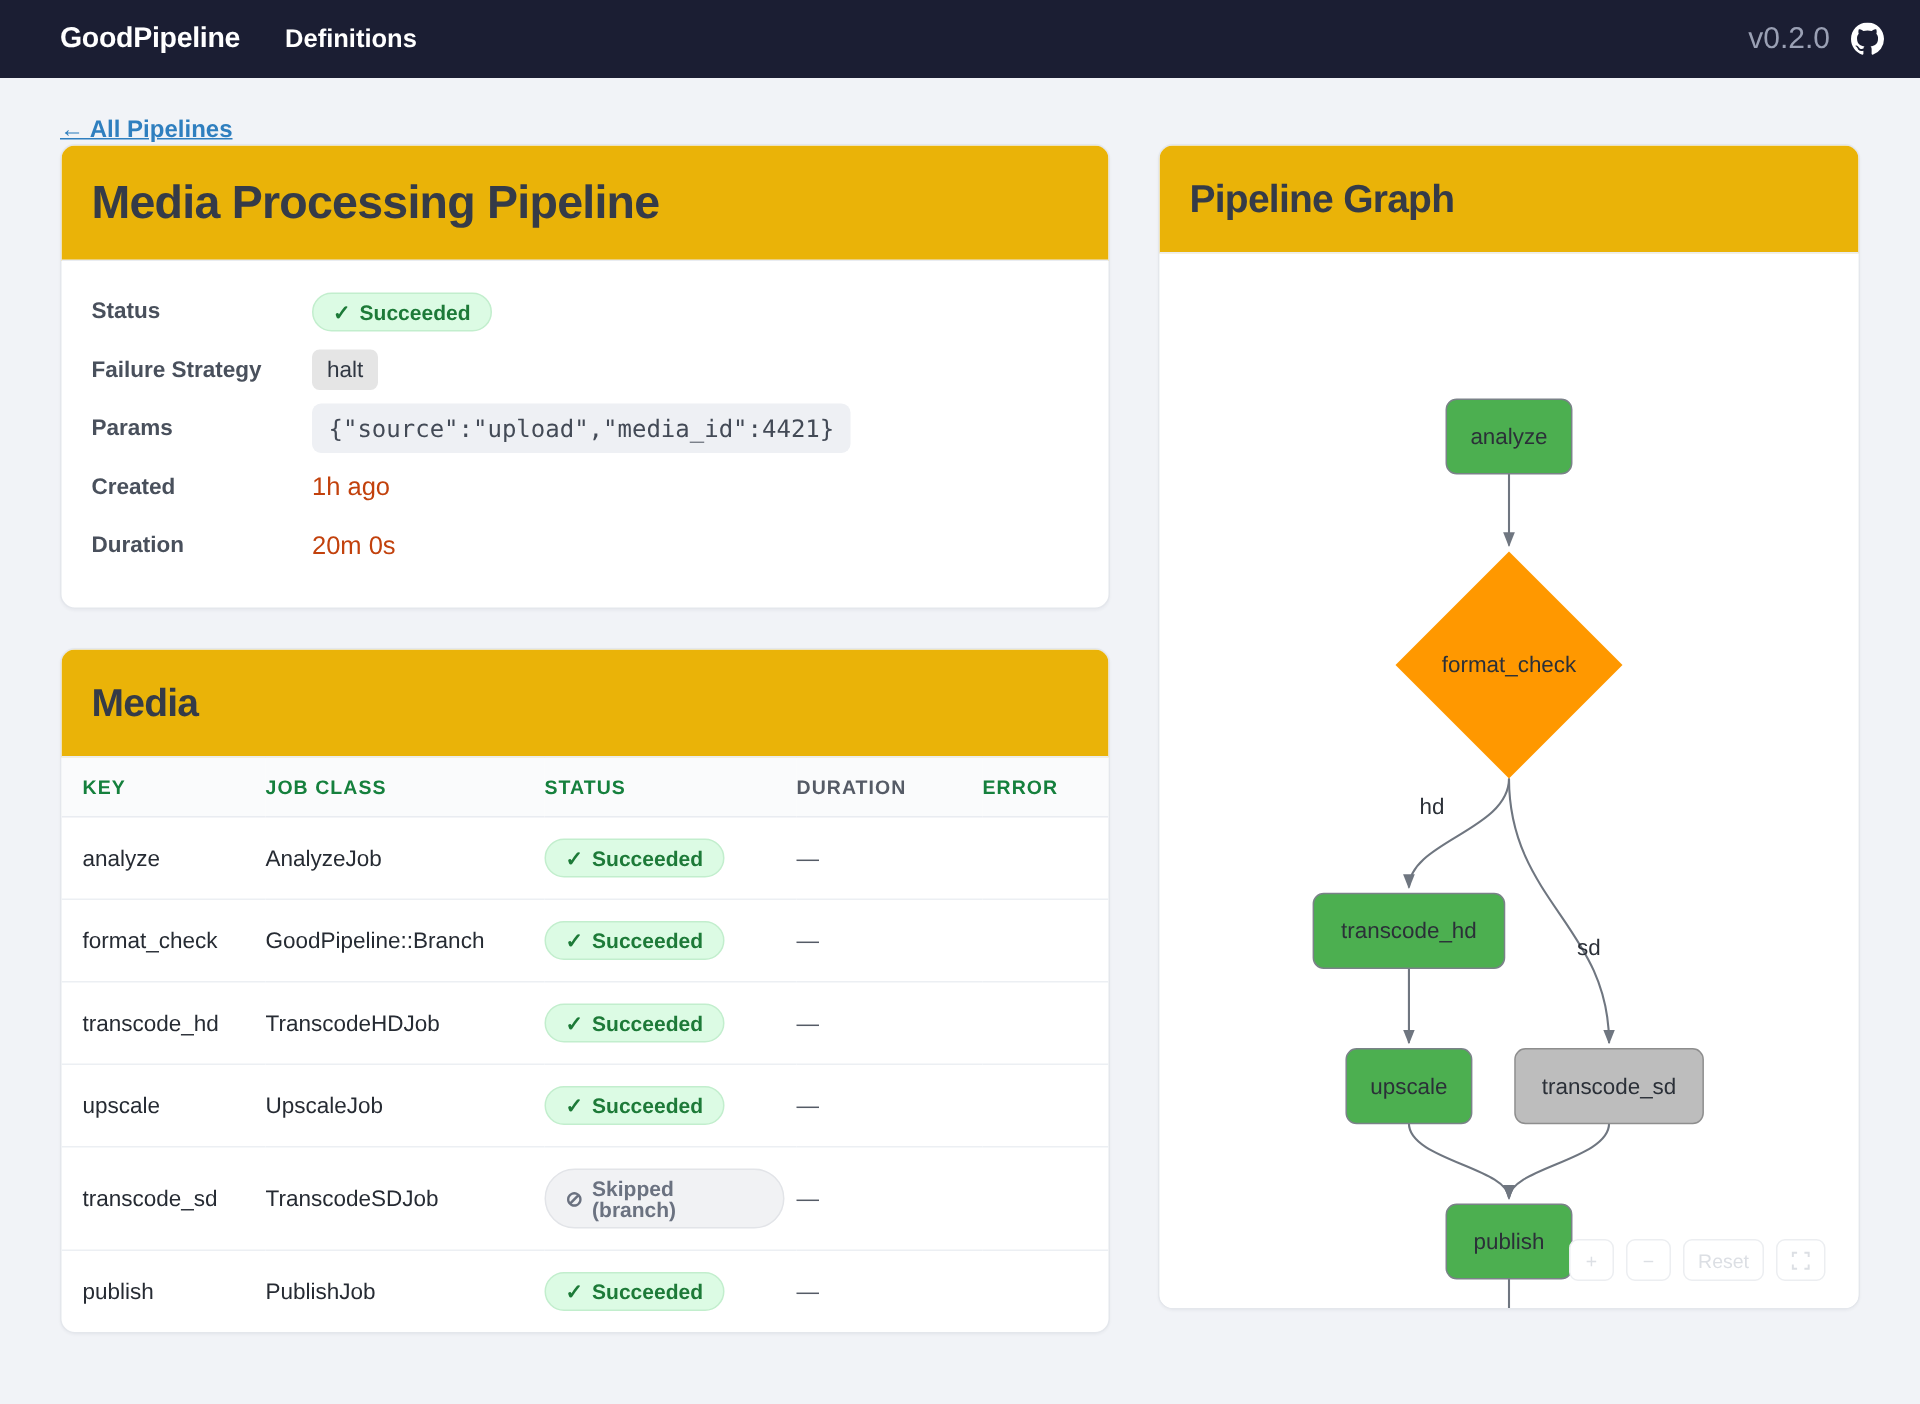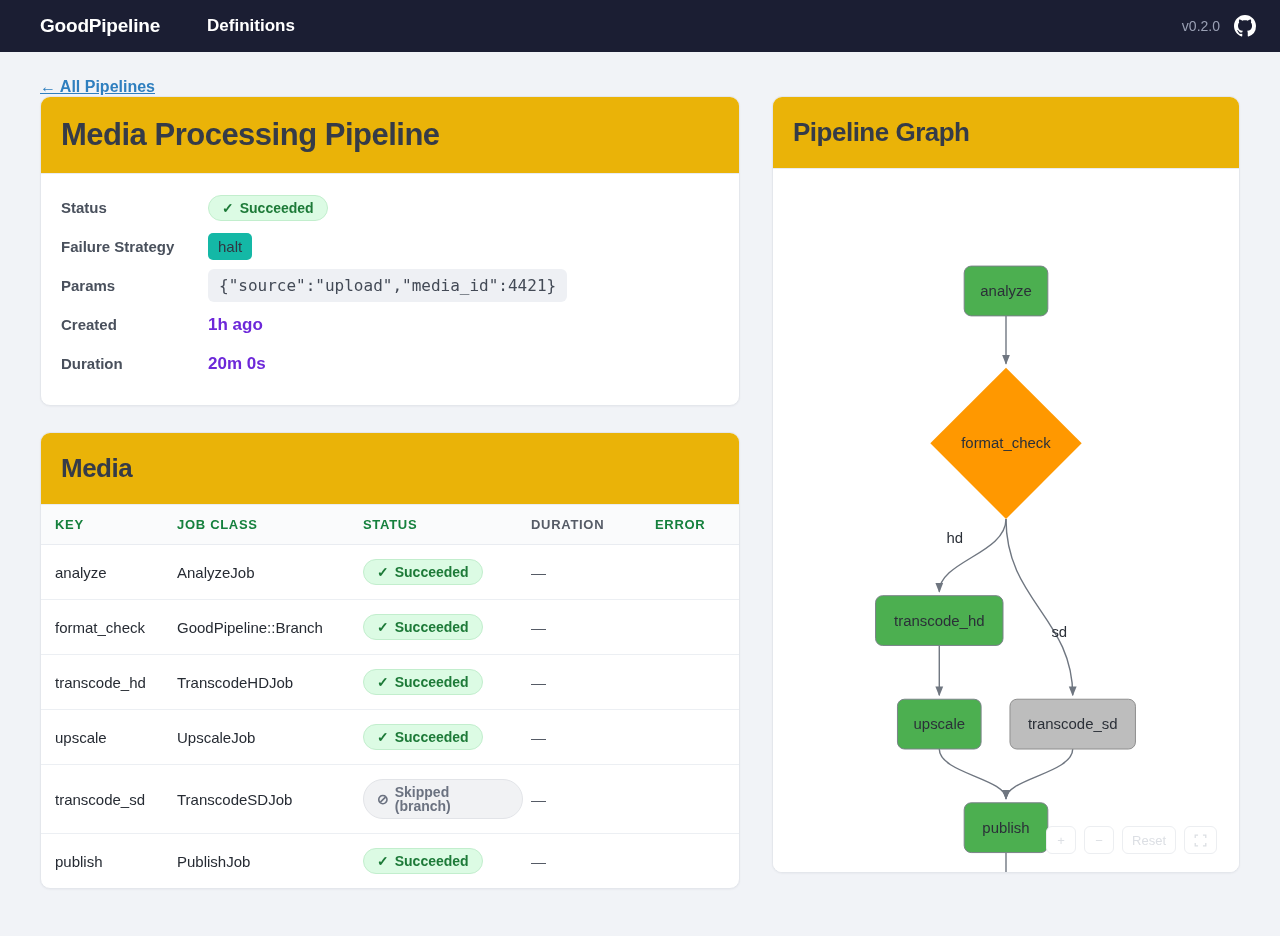--- a/index.html
+++ b/index.html
@@ -22,30 +22,30 @@
   .nav-brand {
     color: #ffffff;
     font-size: 19px;
     font-weight: bold;
     letter-spacing: -0.2px;
   }
   .nav-link {
     color: #ffffff;
     font-size: 17px;
     font-weight: bold;
-    margin-left: 37px;
+    margin-left: 20px;
     text-decoration: none;
   }
   .nav-right {
     margin-left: auto;
     display: flex;
     align-items: center;
     gap: 14px;
   }
-  .nav-version { color: #9aa0b4; font-size: 14px; }
+  .nav-version { color: #9aa0b4; font-size: 20px; }
   .gh-icon { width: 22px; height: 22px; display: block; fill: #ffffff; }
 
   
   .page { padding: 26px 40px 0 40px; }
   .backlink {
     display: inline-block;
     color: #2f7fbf;
     font-size: 16px;
     text-decoration: underline;
     font-weight: bold;
@@ -77,38 +77,38 @@
   
   .details { padding: 14px 20px 22px 20px; }
   .drow { display: flex; align-items: center; min-height: 39px; }
   .dlabel {
     width: 147px;
     flex: none;
     font-size: 15px;
     font-weight: bold;
     color: #49505c;
   }
-  .dvalue { font-size: 17px; color: #6d28d9; font-weight: bold; }
+  .dvalue { font-size: 17px; color: #c2410c; }
 
   .pill {
     display: inline-flex;
     align-items: center;
     gap: 6px;
     border-radius: 999px;
     padding: 5px 13px;
     font-size: 14px;
     font-weight: bold;
     line-height: 1;
   }
   .pill-success { background: #dcfbe4; color: #1d7a38; border: 1px solid #c2eecd; }
   .pill-skipped { background: #f1f2f4; color: #6b7280; border: 1px solid #e2e4e8; font-weight: bold; }
 
   .chip {
     display: inline-block;
-    background: #14b8a6;
+    background: #e5e5e5;
     color: #303742;
     border-radius: 5px;
     padding: 5px 10px;
     font-size: 15px;
   }
   .code {
     display: inline-block;
     background: #eef0f4;
     color: #434a56;
     border-radius: 6px;

